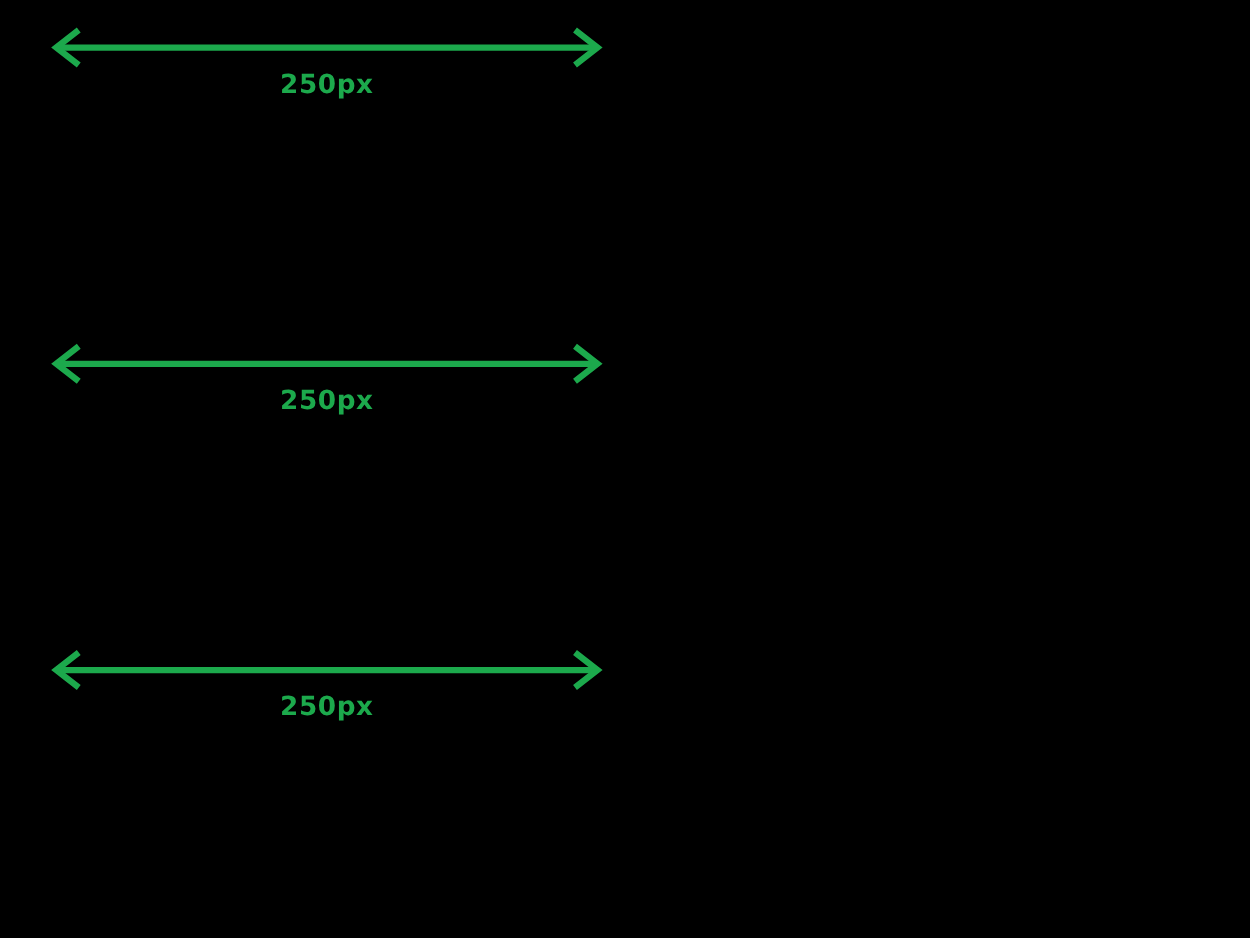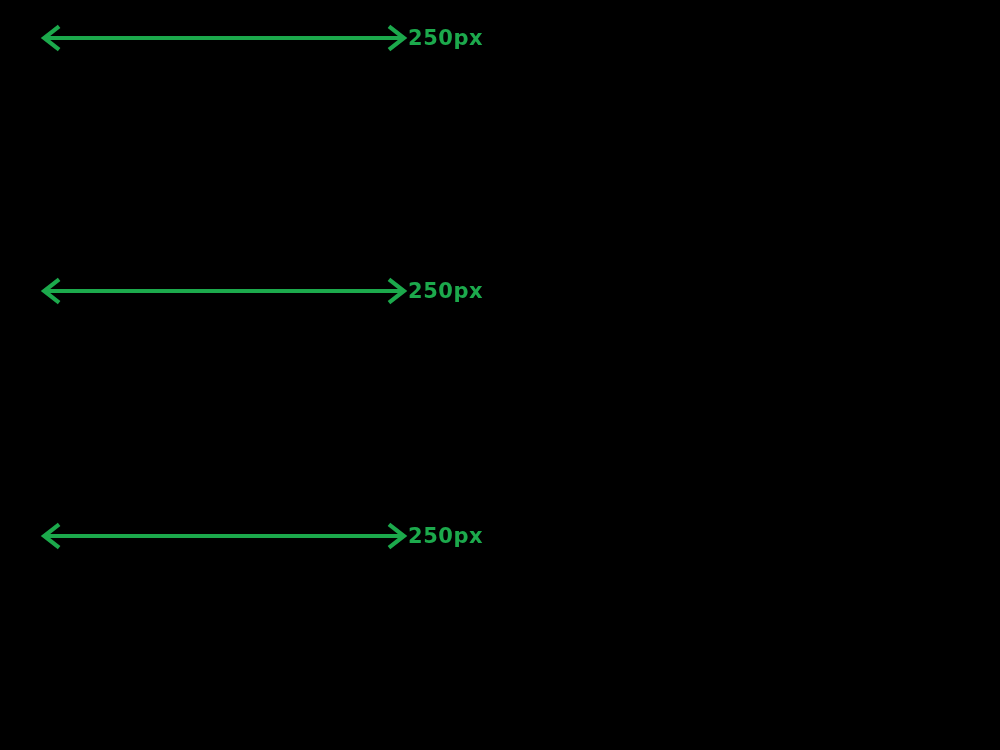--- a/index.html
+++ b/index.html
@@ -13,20 +13,21 @@
     height: 750px;
     background: var(--canvas-bg, #000000);
     overflow: hidden;
     font-family: "DejaVu Sans", "Liberation Sans", sans-serif;
   }
   .measure-group {
     position: absolute;
     left: 40px;
     width: 443px;
     display: flex;
+    flex-direction: column;
     align-items: center;
   }
   .measure-group.g1 { top: 20px; }
   .measure-group.g2 { top: 273px; }
   .measure-group.g3 { top: 518px; }
   .arrow-svg {
     display: block;
     width: 443px;
     height: 36px;
     color: var(--accent, #1CA94C);

